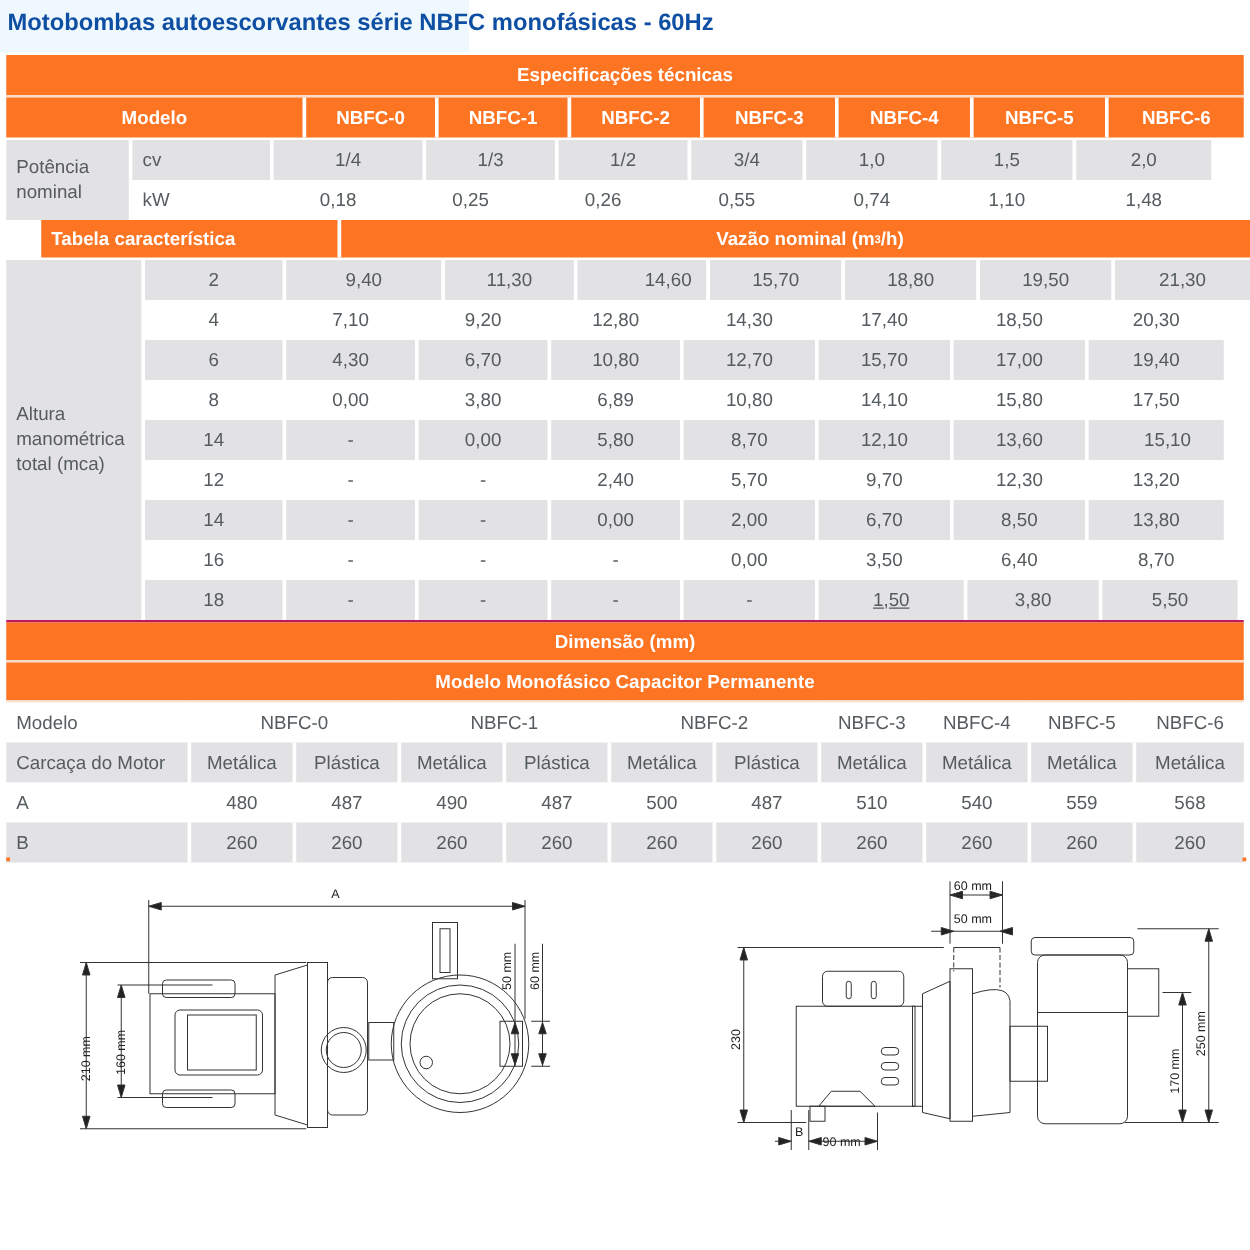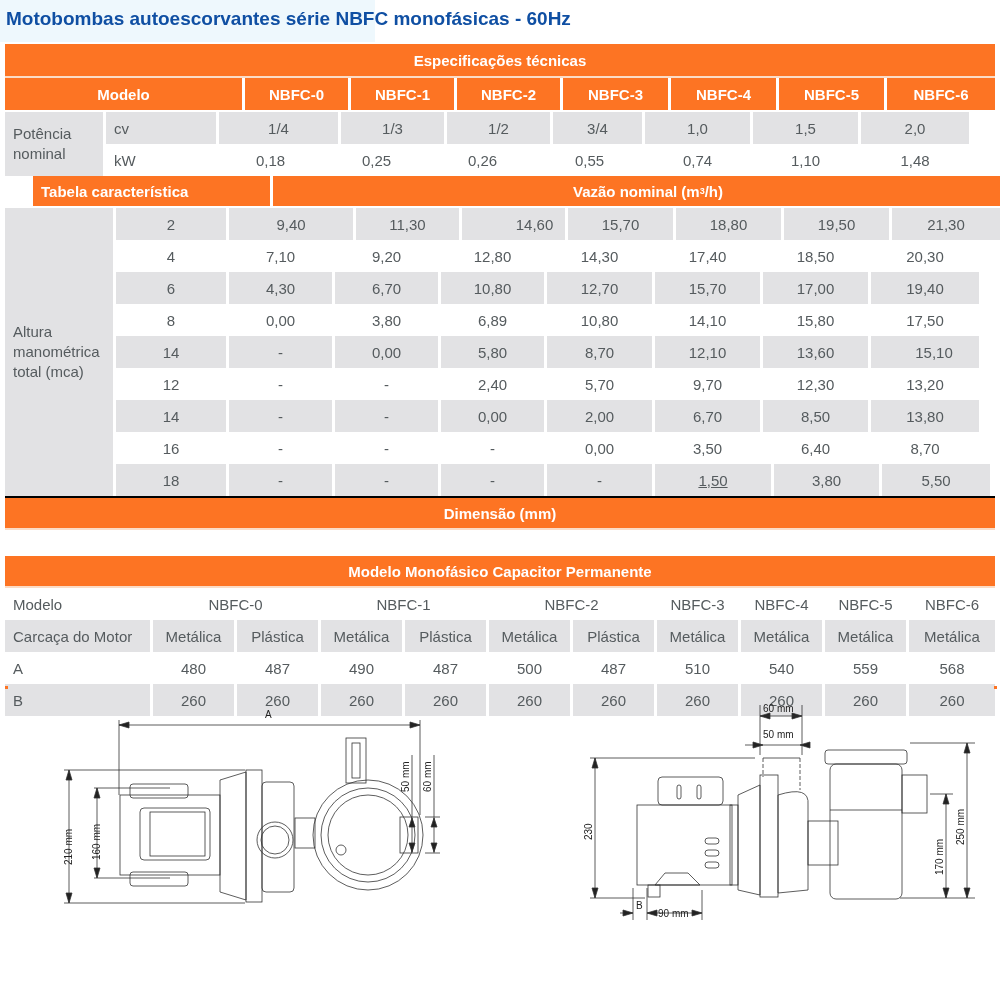--- a/index.html
+++ b/index.html
@@ -175,24 +175,24 @@
           <div class="cell gray" style="width: 106px;">-</div>
           <div class="cell gray" style="width: 106px;">-</div>
           <div class="cell gray" style="width: 108px;">-</div>
           <div class="cell gray" style="width: 119px; text-decoration: underline;">1,50</div>
           <div class="cell gray" style="width: 108px;">3,80</div>
           <div class="cell gray" style="width: 108px;">5,50</div>
         </div>
       </div>
   </div>
 
-  <div class="row band orange" style="height:30px; border-top:2px solid #000000;">
+  <div class="row band orange" style="height:30px; border-top:2px solid #be185d;">
     <div class="cell orange" style="width:990px">Dimensão (mm)</div>
   </div>
-  <div class="row band orange" style="height:30px;margin-top:26px;">
+  <div class="row band orange" style="height:30px;">
     <div class="cell orange" style="width:990px">Modelo Monofásico Capacitor Permanente</div>
   </div>
   <div class="row r32">
     <div class="cell white left" style="width:148px">Modelo</div>
     <div class="cell white" style="width:168px">NBFC-0</div>
     <div class="cell white" style="width:168px">NBFC-1</div>
     <div class="cell white" style="width:168px">NBFC-2</div>
     <div class="cell white" style="width:84px">NBFC-3</div>
     <div class="cell white" style="width:84px">NBFC-4</div>
     <div class="cell white" style="width:84px">NBFC-5</div>

